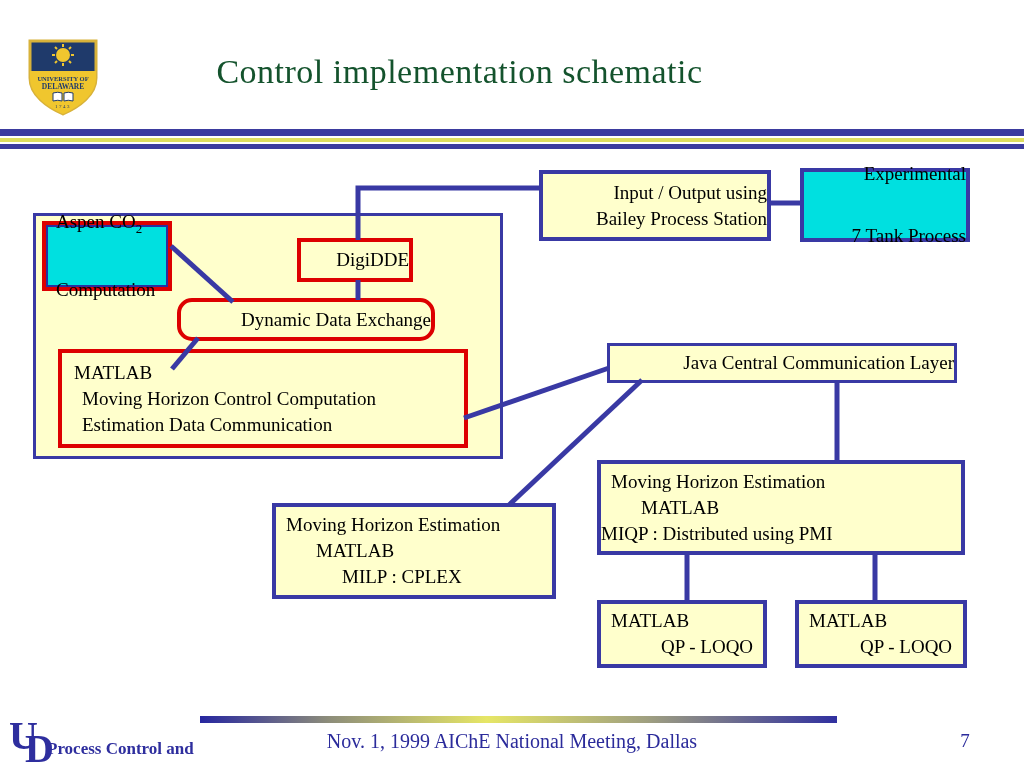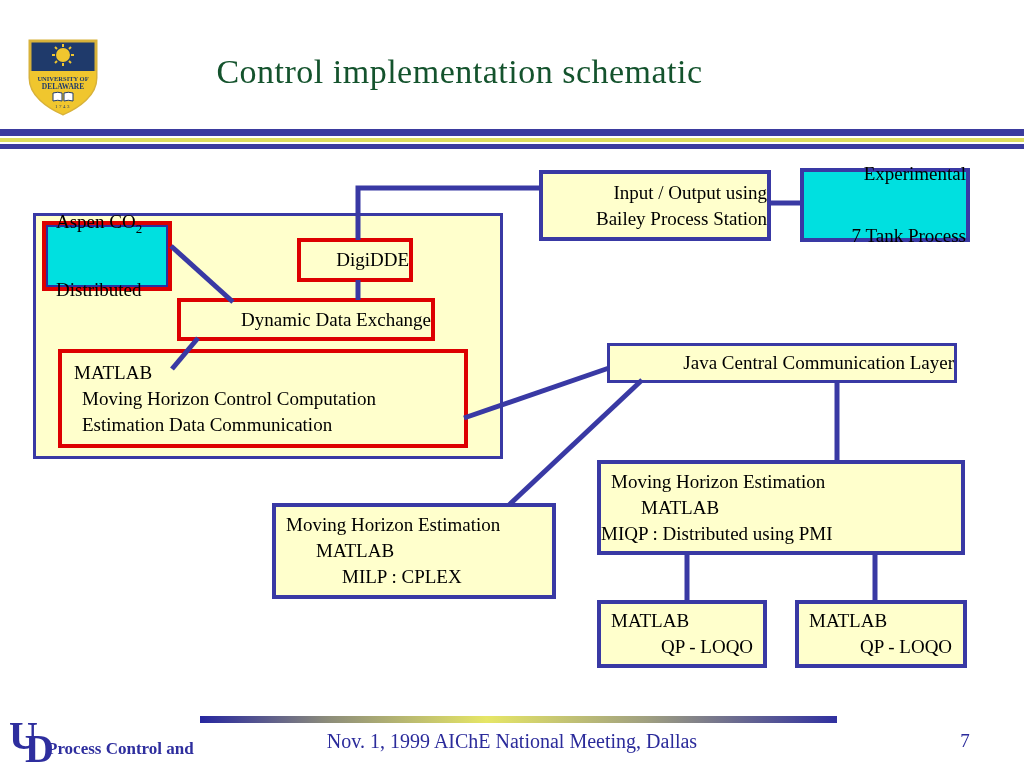--- a/index.html
+++ b/index.html
@@ -32,21 +32,21 @@
   .bd-blue3{border:3px solid var(--blue);}
   .bd-red{border:4px solid var(--red);}
   .v-center{display:flex;flex-direction:column;justify-content:center;}
   .t-center{text-align:right;}
   .box p{margin:0;}
 
   .container-box{left:33px;top:213px;width:470px;height:246px;}
   .aspen-box{left:42px;top:221px;width:130px;height:70px;box-shadow:inset 0 0 0 2px #2830A0;padding-left:10px;}
   .aspen-box sub{font-size:13px;}
   .digidde-box{left:297px;top:238px;width:116px;height:44px;}
-  .dde-box{left:177px;top:298px;width:258px;height:43px;}
+  .dde-box{left:177px;top:298px;width:258px;height:43px;border-radius:15px;}
   .matlab-box{left:58px;top:349px;width:410px;height:99px;}
   .matlab-box .l1{padding-left:12px;}
   .matlab-box .l2,.matlab-box .l3{padding-left:20px;}
   .io-box{left:539px;top:170px;width:232px;height:71px;}
   .exp-box{left:800px;top:168px;width:170px;height:74px;}
   .java-box{left:607px;top:343px;width:350px;height:40px;}
   .mhe-left-box{left:272px;top:503px;width:284px;height:96px;}
   .mhe-right-box{left:597px;top:460px;width:368px;height:95px;}
   .mhe-left-box .l1,.mhe-right-box .l1{padding-left:10px;}
   .mhe-left-box .l2,.mhe-right-box .l2{padding-left:40px;}
@@ -114,21 +114,21 @@
       <div class="s2"></div>
       <div class="s3"></div>
       <div class="s4"></div>
       <div class="s5"></div>
   </div>
 
   <div class="box container-box bd-blue3 fill-cream"></div>
 
   <div class="box aspen-box bd-red fill-cyan v-center">
     <p class="l1"><span>Aspen CO</span><sub>2</sub></p>
-    <p class="l2">Distributed</p>
+    <p class="l2">Computation</p>
   </div>
 
   <div class="box digidde-box bd-red fill-cream v-center t-center">
     <p>DigiDDE</p>
   </div>
 
   <div class="box dde-box bd-red fill-cream v-center t-center">
     <p>Dynamic Data Exchange</p>
   </div>
 

